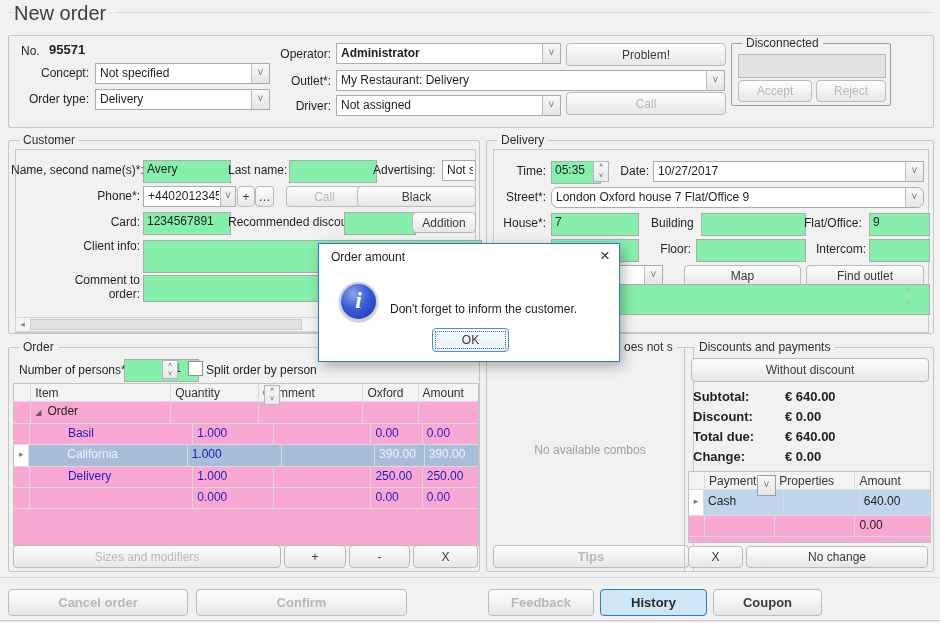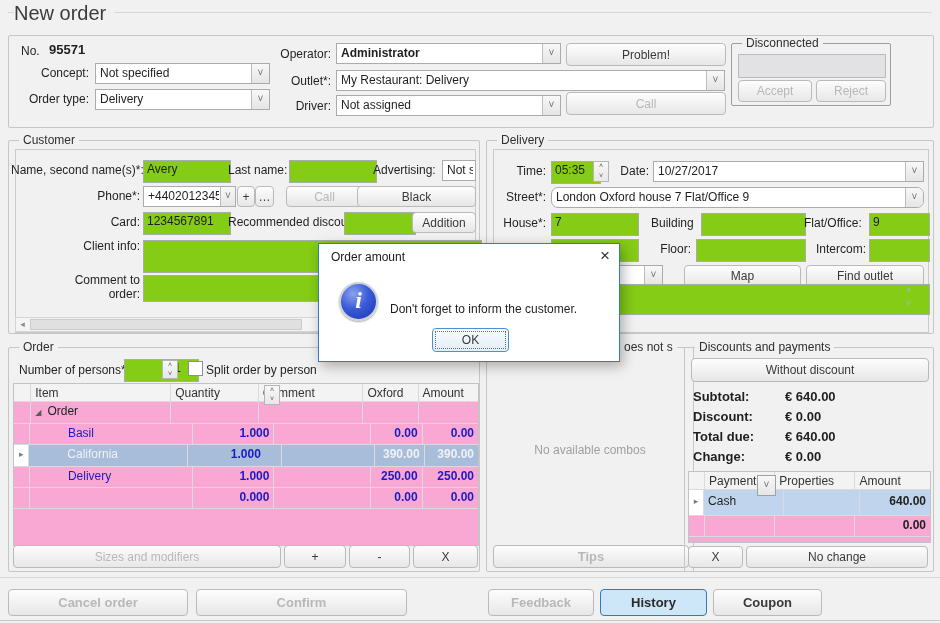--- a/index.html
+++ b/index.html
@@ -5,38 +5,38 @@
   html,body{margin:0;padding:0;}
   body{font-family:"Liberation Sans",sans-serif;background:#f1f1f2;}
   #app{position:relative;width:940px;height:623px;background:#f1f1f2;overflow:hidden;font-size:12px;color:#1f1f1f;}
   .abs{position:absolute;}
   .group{position:absolute;border:1px solid #c5c6c7;border-radius:2px;}
   .cap{position:absolute;top:-8px;left:10px;background:#f1f1f2;padding:0 4px;font-size:12px;color:#2f2f2f;line-height:14px;white-space:nowrap;}
   .panel{position:absolute;border:1px solid #c9cacb;}
   .lbl{position:absolute;font-size:12px;color:#1f1f1f;line-height:14px;white-space:nowrap;}
   .lbl.r{text-align:right;}
   .lbl.wrap{white-space:normal;}
-  .input{position:absolute;background:#84cc16;border:1px solid #ababab;font-size:12px;line-height:15px;padding:1px 3px;white-space:nowrap;overflow:hidden;}
+  .input{position:absolute;background:#86efac;border:1px solid #ababab;font-size:12px;line-height:15px;padding:1px 3px;white-space:nowrap;overflow:hidden;}
   .combo{position:absolute;background:#fff;border:1px solid #ababab;overflow:hidden;}
   .combo .val{position:absolute;left:4px;right:19px;top:2px;font-size:12px;white-space:nowrap;overflow:hidden;}
   .combo .val.full{right:2px;}
   .arr{position:absolute;right:0;top:0;bottom:0;width:17px;border-left:1px solid #bcbcbc;background:linear-gradient(#f8f8f8,#e5e5e6);color:#6f6f6f;text-align:center;font-size:10px;line-height:17px;}
   .btn{position:absolute;background:linear-gradient(#fdfdfd,#e7e7e8);border:1px solid #b9babb;border-radius:4px;font-size:12px;color:#3a3a3a;display:flex;align-items:center;justify-content:center;white-space:nowrap;overflow:hidden;}
   .btn.dis{color:#b8b8b9;}
   .btn.bold{font-weight:bold;font-size:13px;}
   .btn.hist{background:#cde6f8;border:1px solid #2d7cc2;color:#2a2a2a;}
   .spin{position:absolute;width:14px;display:flex;flex-direction:column;border:1px solid #b5b5b6;background:linear-gradient(#f7f7f7,#e8e8e9);}
   .spin span{flex:1;font-size:7px;line-height:8px;text-align:center;color:#5c5c5c;}
   .tbl{position:absolute;background:#f9a8d4;border:1px solid #c2c3c4;overflow:hidden;}
   .trow{display:flex;border-bottom:1px solid #dadbdc;align-items:stretch;}
   .thead{background:#f3f3f4;color:#333;}
   .tc{border-right:1px solid #dadbdc;padding:2px 4px;font-size:12px;white-space:nowrap;overflow:hidden;position:relative;}
   .tc:last-child{border-right:none;}
   .tc.m{padding:0;text-align:center;color:#7d7d7e;font-size:9px;line-height:18px;}
-  .tc.num{text-align:right;color:#1b1bc4;font-weight:bold;}
+  .tc.num{color:#1b1bc4;}
   .tc.link{color:#1b1bc4;}
   .rsel{background:#a8bdda;}
   .rsel .tc.link{color:#eef2f7;}
   .rsel .tc.numw{color:#eef2f7;}
   .psel{background:#c0d5ed;}
   .chk{position:absolute;width:13px;height:13px;background:#fff;border:1px solid #8f8f90;}
   .sb{position:absolute;background:#f4f4f5;border:1px solid #d5d5d6;}
   .sb .sba{position:absolute;left:0;top:0;bottom:0;width:13px;color:#8a8a8b;font-size:9px;line-height:12px;text-align:center;}
   .sb .sbt{position:absolute;left:14px;top:1px;bottom:1px;width:270px;background:#e0e0e1;border:1px solid #cccccd;}
   .dlg{position:absolute;background:#fff;border:1px solid #2d7cc2;box-shadow:3px 4px 12px rgba(0,0,0,0.3);}

